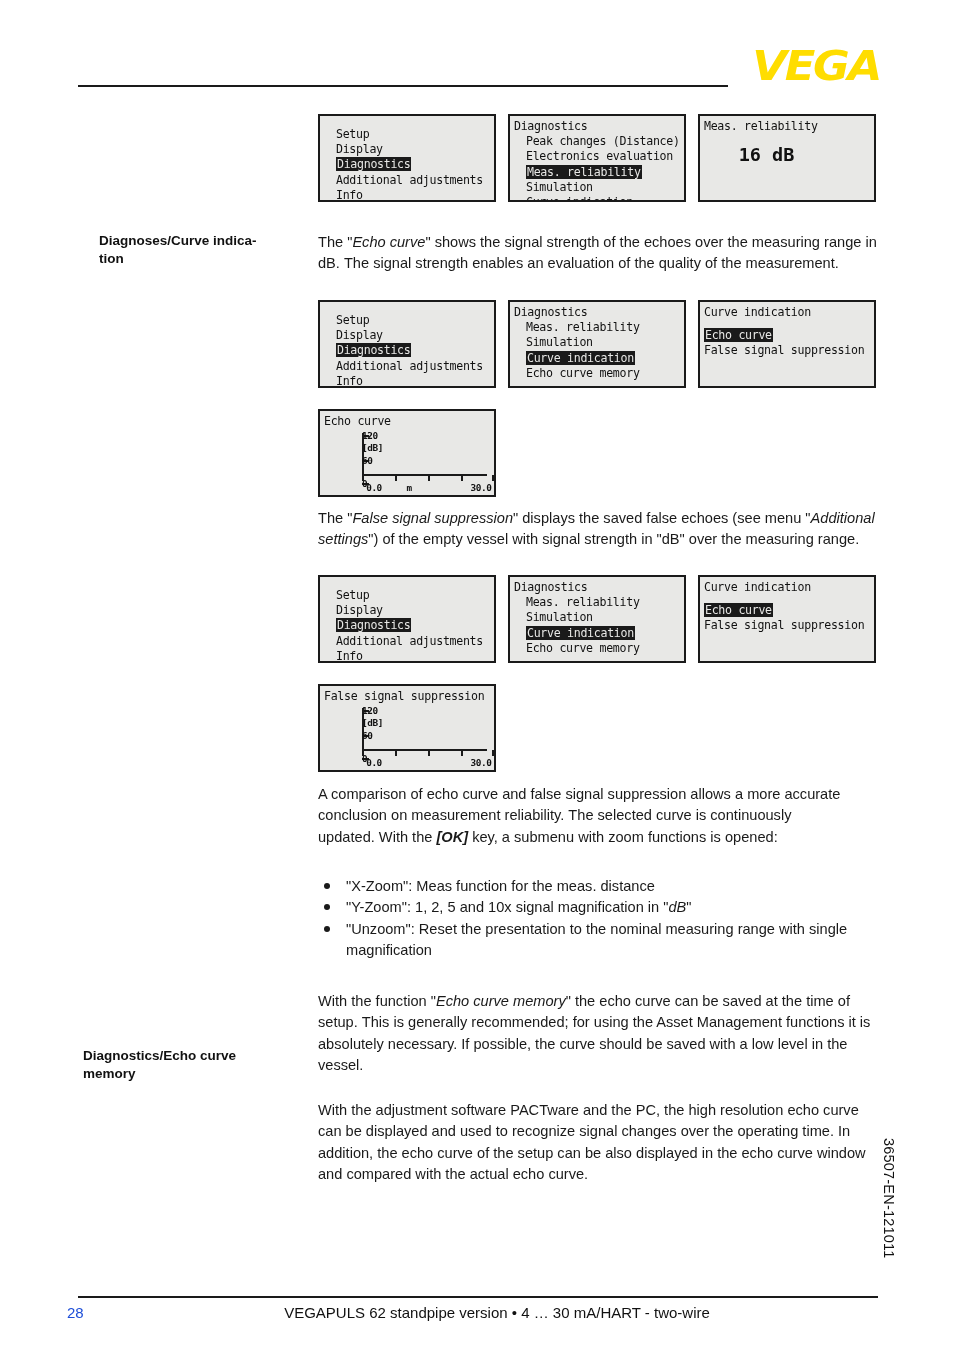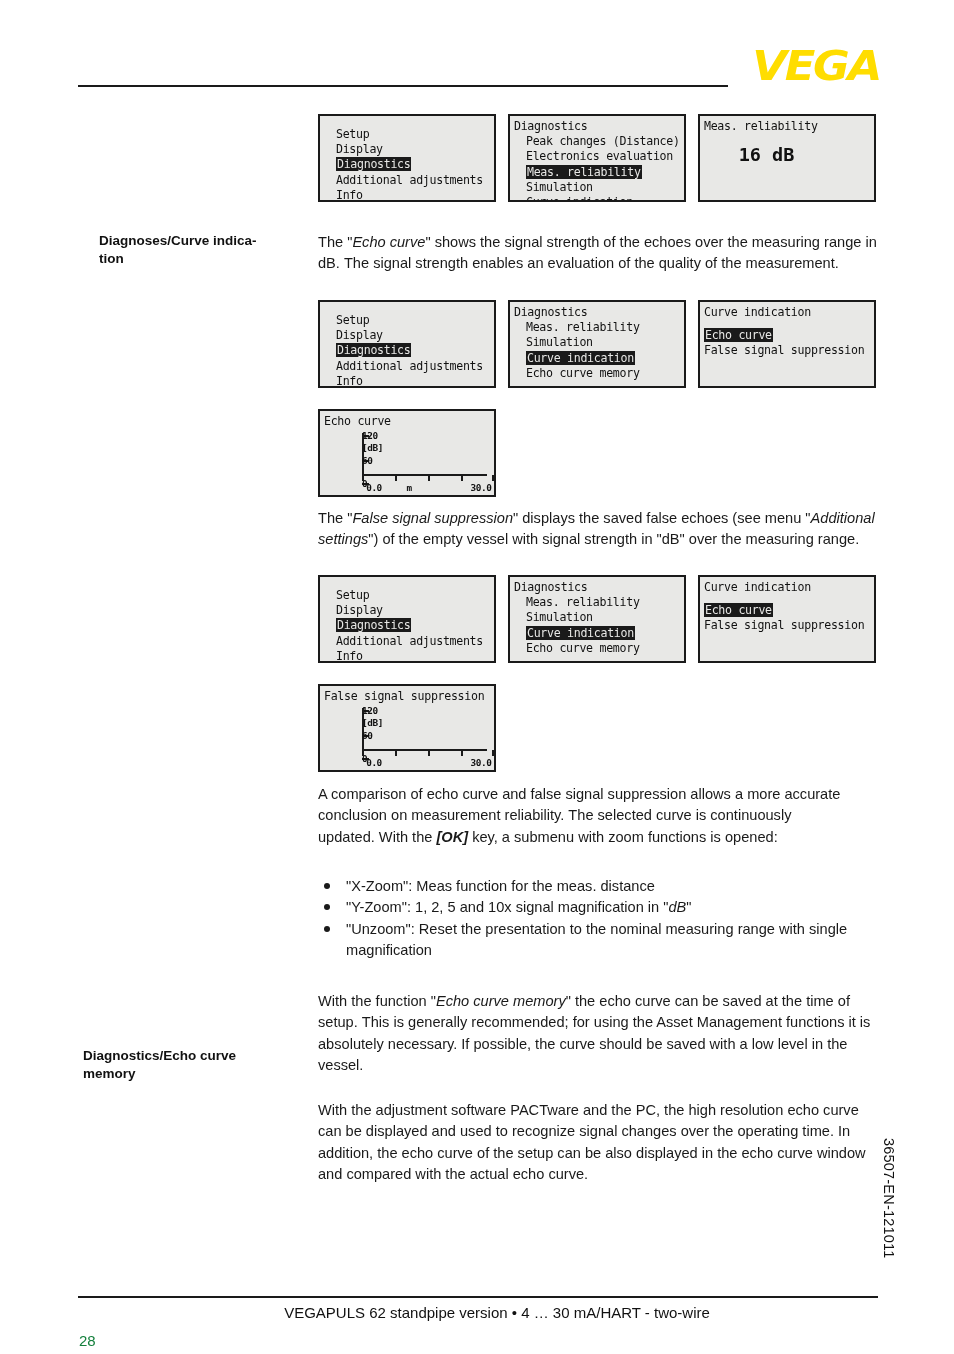--- a/index.html
+++ b/index.html
@@ -221,26 +221,25 @@
   .footer-rule {
     position: absolute;
     left: 78px;
     top: 1296px;
     width: 800px;
     height: 2px;
     background: #1a1a1a;
   }
   .footer-page {
     position: absolute;
-    left: 79px;
+    left: 67px;
     top: 1304px;
     font-size: 15px;
     font-weight: 400;
-    color: #15803d;
-    margin-top: 28px;
+    color: #1d4ed8;
   }
   .footer-center {
     position: absolute;
     left: 0;
     top: 1304px;
     width: 954px;
     text-align: center;
     font-size: 15px;
     color: #111;
     padding-left: 40px;

